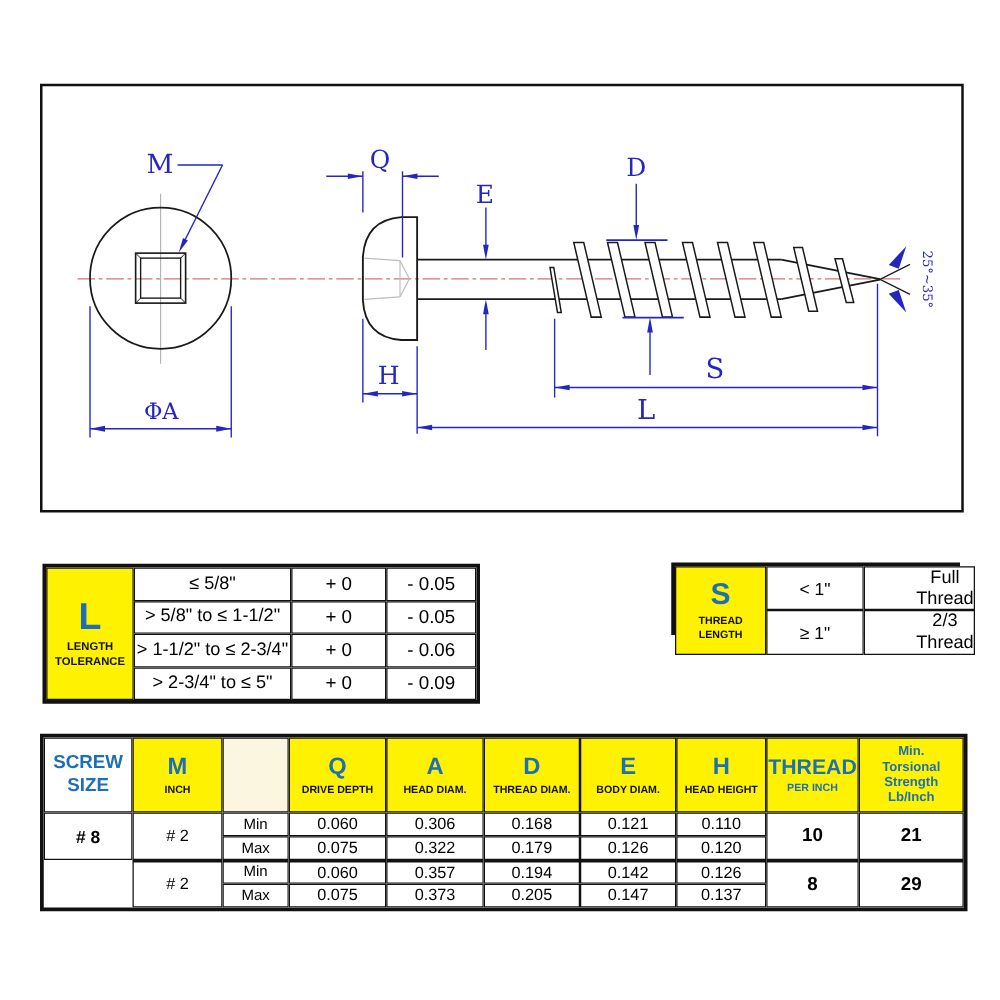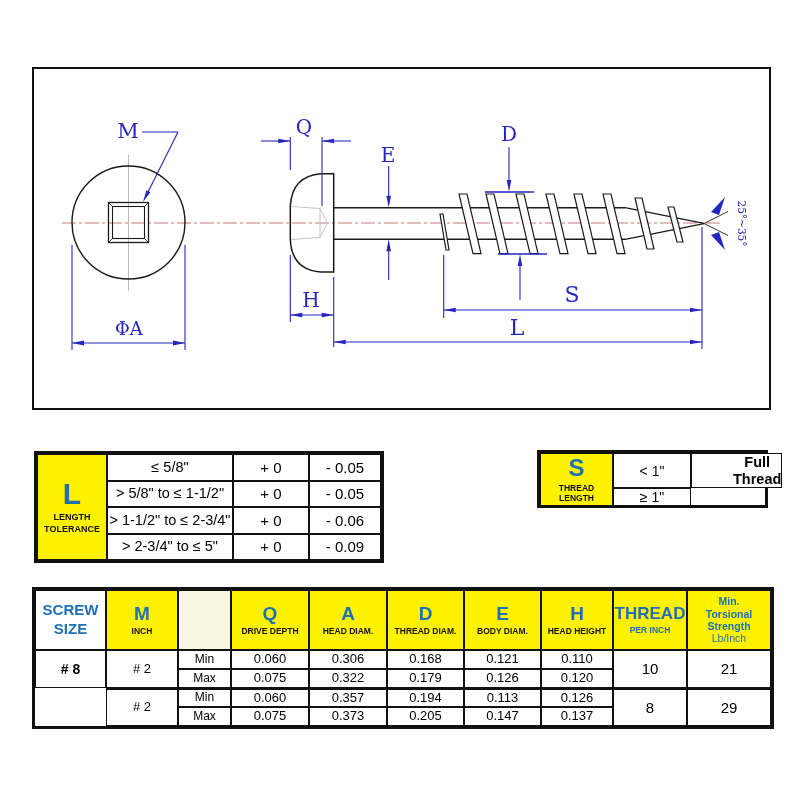--- a/index.html
+++ b/index.html
@@ -26,39 +26,39 @@
   #tol-table .val{font-size:15px;}
   .sym-big{color:#1D6FB7;font-weight:bold;font-size:30px;line-height:1;}
   .sym-sub{color:#111;font-weight:bold;font-size:9px;margin-top:3px;line-height:1.25;}
 
   
   #thr-table{position:absolute;left:537px;top:450px;width:231px;height:58px;box-sizing:border-box;
              border:3px solid #111;display:grid;grid-template-columns:73px 78px 1fr;grid-template-rows:repeat(2,1fr);}
   #thr-table .sym-big{font-size:24px;}
   #thr-table .sym-sub{font-size:8.5px;}
   #thr-table .len{font-size:14px;}
-  #thr-table .thr{font-size:14.5px;font-weight:bold;padding-left:41px;}
+  #thr-table .thr{font-size:14.5px;font-weight:normal;padding-left:41px;}
 
   
   #spec-table{position:absolute;left:32px;top:587px;width:742px;height:142px;box-sizing:border-box;
               border:3px solid #111;display:grid;
               grid-template-columns:71px 72px 53px 78px 78px 77px 77px 72px 74px 1fr;
               grid-template-rows:60px repeat(4,1fr);}
   .hd .sym{color:#1D6FB7;font-weight:bold;font-size:19px;line-height:1;}
   .hd .sub{color:#111;font-weight:bold;font-size:8.5px;margin-top:4px;}
   .hd .sub.blue{color:#1D6FB7;}
   .screw-hd{color:#1D6FB7;font-weight:bold;font-size:15px;line-height:1.25;}
   .thread-sym{font-size:17px !important;}
   .str-line{color:#1D6FB7;font-weight:bold;font-size:10.5px;line-height:1.18;}
-  .str-line.light{font-weight:normal;}
+  .str-line.light{font-weight:bold;}
   .size-cell{font-weight:bold;font-size:14px;}
   .punch-cell{font-size:13px;}
   .mm-cell{font-size:12px;}
   .num-cell{font-size:13px;}
-  .big-num{font-weight:normal;font-size:15px;}
+  .big-num{font-weight:bold;font-size:15px;}
   .gsep{border-top:2px solid #111;}
 </style>
 </head>
 <body>
 
 <div id="page">
 
   <div id="draw-box">
     <svg width="735" height="339" viewBox="0 0 735 339">
 
@@ -205,20 +205,21 @@
   </div>
 
   <div id="thr-table">
     <div class="cell col yellow" style="grid-area:1/1/3/2">
       <div class="sym-big">S</div>
       <div class="sym-sub"><span>THREAD</span><br><span>LENGTH</span></div>
     </div>
     <div class="cell len" style="grid-area:1/2">&lt; 1"</div>
     <div class="cell thr" style="grid-area:1/3">Full Thread</div>
     <div class="cell len" style="grid-area:2/2">≥ 1"</div>
+    <div class="cell thr" style="grid-area:2/3">2/3 Thread</div>
   </div>
 
   <div id="spec-table">
 
     <div class="cell col hd" style="grid-area:1/1">
       <div class="screw-hd">SCREW</div>
       <div class="screw-hd">SIZE</div>
     </div>
     <div class="cell col hd yellow" style="grid-area:1/2">
       <div class="sym">M</div>
@@ -271,21 +272,21 @@
     <div class="cell num-cell" style="grid-area:3/5">0.322</div>
     <div class="cell num-cell" style="grid-area:3/6">0.179</div>
     <div class="cell num-cell" style="grid-area:3/7">0.126</div>
     <div class="cell num-cell" style="grid-area:3/8">0.120</div>
 
     <div class="cell punch-cell gsep" style="grid-area:4/2/6/3"># 2</div>
     <div class="cell mm-cell gsep" style="grid-area:4/3">Min</div>
     <div class="cell num-cell gsep" style="grid-area:4/4">0.060</div>
     <div class="cell num-cell gsep" style="grid-area:4/5">0.357</div>
     <div class="cell num-cell gsep" style="grid-area:4/6">0.194</div>
-    <div class="cell num-cell gsep" style="grid-area:4/7">0.113</div>
+    <div class="cell num-cell gsep" style="grid-area:4/7">0.142</div>
     <div class="cell num-cell gsep" style="grid-area:4/8">0.126</div>
     <div class="cell big-num gsep" style="grid-area:4/9/6/10">8</div>
     <div class="cell big-num gsep" style="grid-area:4/10/6/11">29</div>
     <div class="cell mm-cell" style="grid-area:5/3">Max</div>
     <div class="cell num-cell" style="grid-area:5/4">0.075</div>
     <div class="cell num-cell" style="grid-area:5/5">0.373</div>
     <div class="cell num-cell" style="grid-area:5/6">0.205</div>
     <div class="cell num-cell" style="grid-area:5/7">0.147</div>
     <div class="cell num-cell" style="grid-area:5/8">0.137</div>
   </div>

